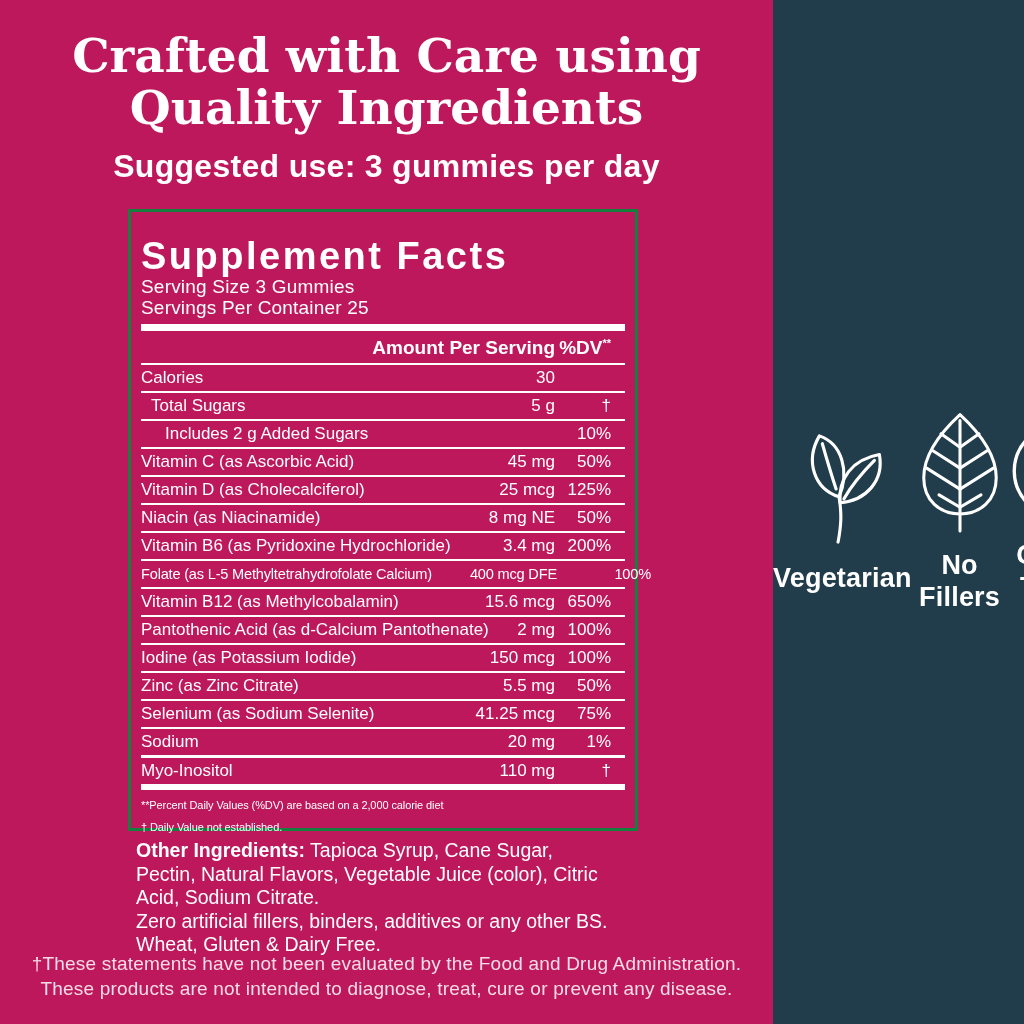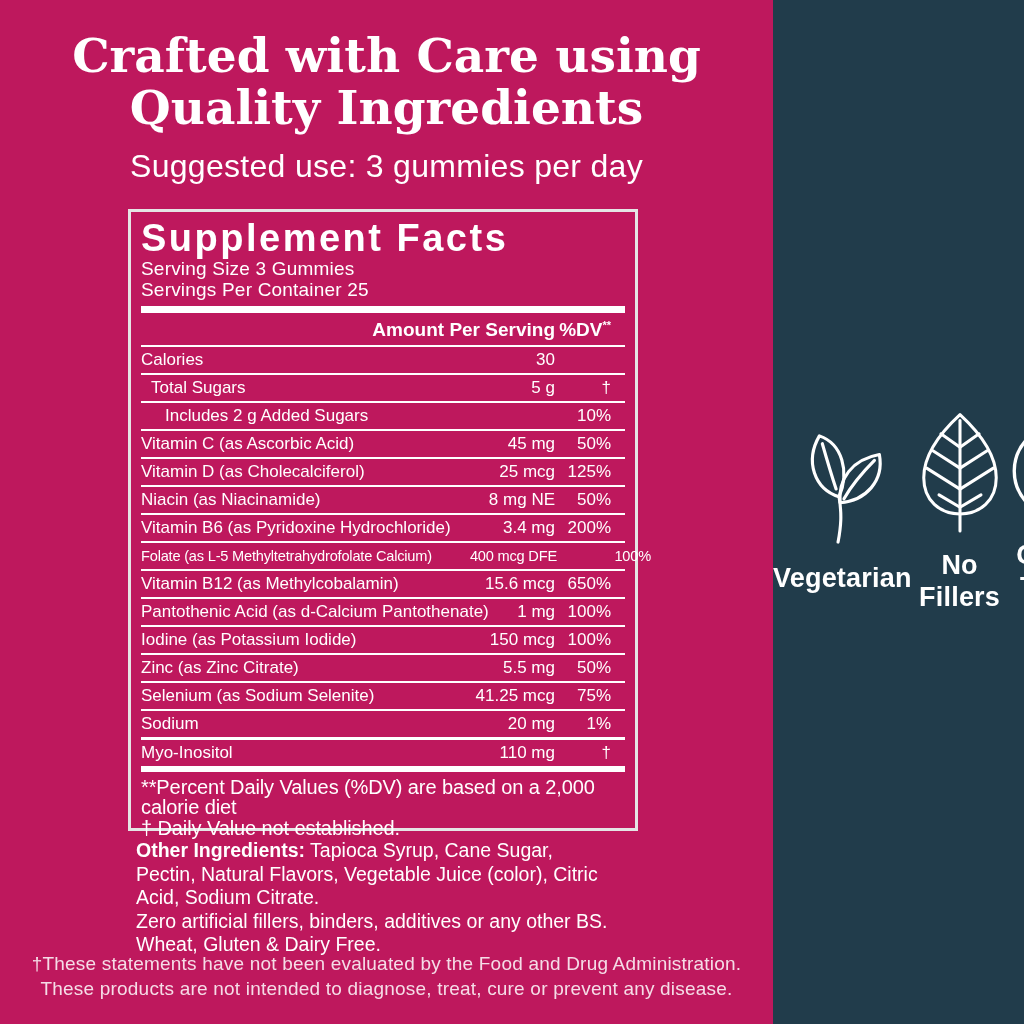--- a/index.html
+++ b/index.html
@@ -10,47 +10,47 @@
   }
   
   .left{position:absolute; left:0; top:0; width:773px; height:1024px;}
   .main-heading{
     position:absolute; top:30px; left:0; width:100%;
     text-align:center; font-family:"DejaVu Serif", serif; font-weight:bold;
     font-size:47px; line-height:1.1; letter-spacing:0px;
   }
   .suggested{
     position:absolute; top:148px; left:0; width:100%;
-    text-align:center; font-weight:normal; font-size:32px; letter-spacing:.3px;
+    text-align:center; font-weight:bold; font-size:32px; letter-spacing:.3px;
   }
   
   .sf-panel{
     position:absolute; left:128px; top:209px; width:510px; height:622px;
-    border:3px solid #e5e5e5; box-sizing:border-box; padding:6px 10px 4px 10px;
+    border:3px solid #15803d; box-sizing:border-box; padding:24px 10px 4px 10px;
   }
   .sf-title{font-weight:bold; font-size:38px; line-height:40px; letter-spacing:2.5px; white-space:nowrap;}
   .sf-serving{font-size:19px; line-height:21px; letter-spacing:.2px;}
   .sf-bar{height:7px; background:#fff; margin:6px 0 3px 0;}
   .sf-bar2{height:6px; background:#fff; margin:0 0 4px 0;}
   .sf-header{display:flex; align-items:baseline; font-weight:bold; font-size:19px; padding:3px 14px 4px 0;}
   .sf-header .spacer{flex:1;}
   .sf-header sup{font-size:11px;}
   .sf-rows{}
   .sf-row{
     display:flex; align-items:baseline; border-top:2px solid #fff;
     font-size:17px; line-height:20px; padding:3px 14px 3px 0;
   }
   .sf-row.mtop{border-top-width:3px;}
   .sf-row.sm{font-size:14.6px; letter-spacing:-.2px;gap:38px;}
   .sf-row.ind1 .sf-name{padding-left:10px;}
   .sf-row.ind2 .sf-name{padding-left:24px;}
   .sf-name{white-space:nowrap;}
   .sf-amount{margin-left:auto; white-space:nowrap;}
   .sf-dv{width:56px; flex-shrink:0; text-align:right; white-space:nowrap;}
-  .sf-foot{font-size:20px; line-height:19.5px; letter-spacing:-.1px; padding-top:2px;}
+  .sf-foot{font-size:11px; line-height:19.5px; letter-spacing:-.1px; padding-top:2px;}
   
   .other{position:absolute; left:136px; top:839px; width:560px; font-size:19.5px; line-height:23.5px;}
   .other .para{width:478px; margin:0 0 0 0;}
   .other .nowrap{white-space:nowrap;}
   
   .disclaimer{
     position:absolute; left:0; top:951px; width:773px; text-align:center;
     font-size:19px; line-height:25px; color:rgba(255,255,255,.85); letter-spacing:.2px;
   }
   
@@ -135,21 +135,21 @@
             <span class="sf-amount">400 mcg DFE</span>
             <span class="sf-dv">100%</span>
           </div>
           <div class="sf-row">
             <span class="sf-name">Vitamin B12 (as Methylcobalamin)</span>
             <span class="sf-amount">15.6 mcg</span>
             <span class="sf-dv">650%</span>
           </div>
           <div class="sf-row">
             <span class="sf-name">Pantothenic Acid (as d-Calcium Pantothenate)</span>
-            <span class="sf-amount">1 mg</span>
+            <span class="sf-amount">2 mg</span>
             <span class="sf-dv">100%</span>
           </div>
           <div class="sf-row">
             <span class="sf-name">Iodine (as Potassium Iodide)</span>
             <span class="sf-amount">150 mcg</span>
             <span class="sf-dv">100%</span>
           </div>
           <div class="sf-row">
             <span class="sf-name">Zinc (as Zinc Citrate)</span>
             <span class="sf-amount">5.5 mg</span>

